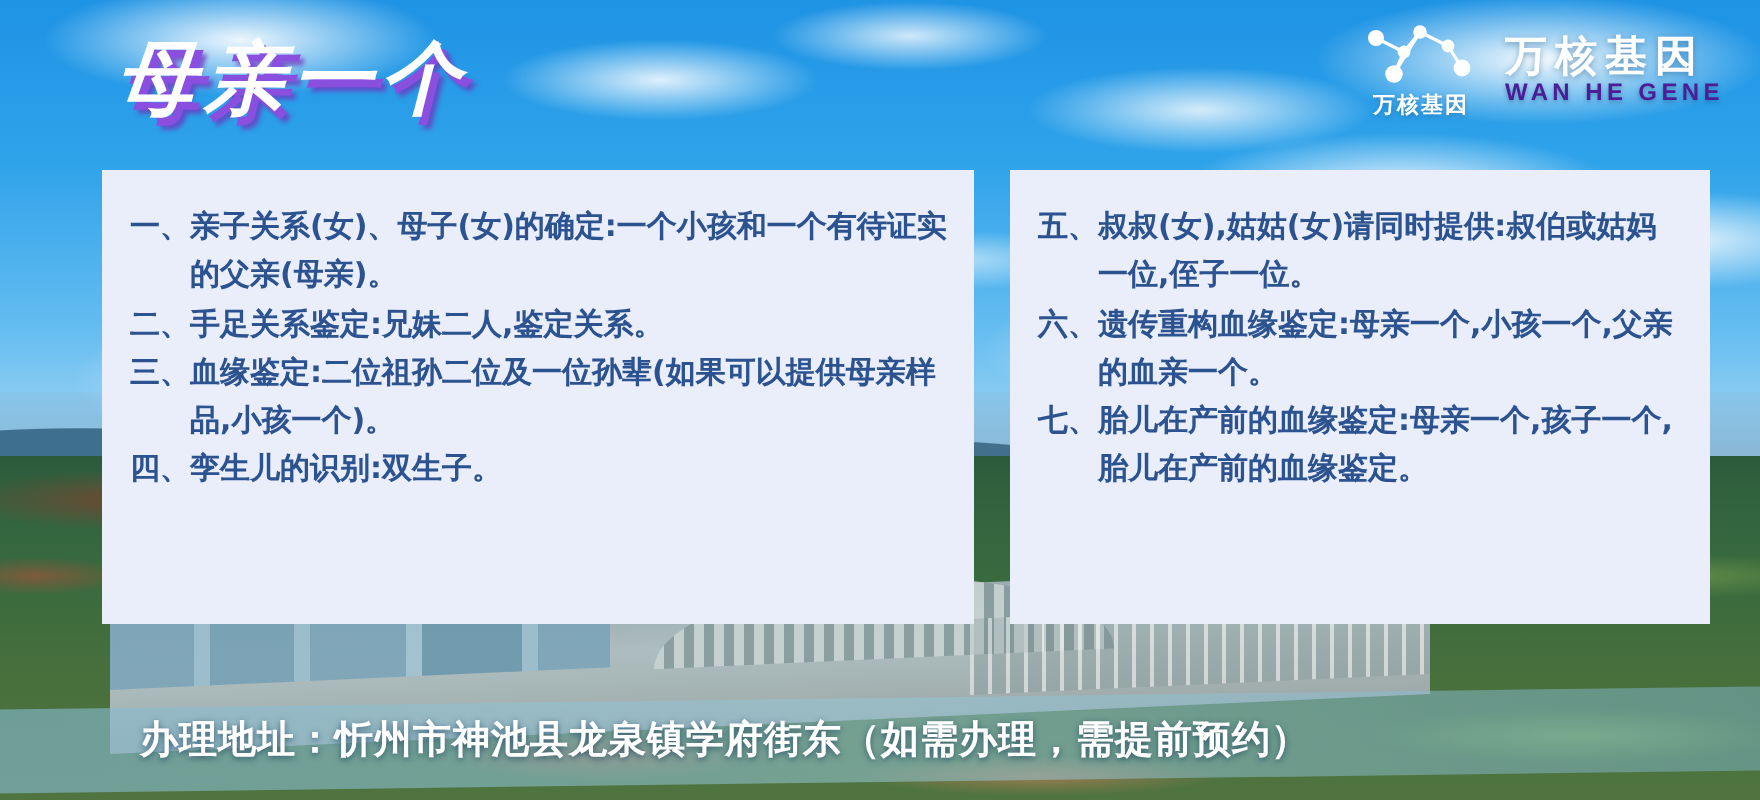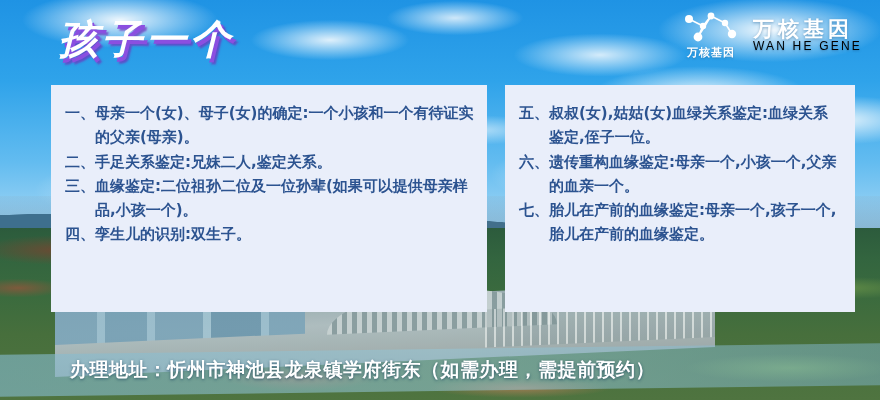--- a/index.html
+++ b/index.html
@@ -99,21 +99,21 @@
   .logo-mark .mark-cn {
     color:#fff; font-size:11px; font-weight:bold; letter-spacing:1px;
     margin-top:1px; text-shadow:0 1px 2px rgba(30,90,140,.45);
   }
   .logo-text { display:flex; flex-direction:column; line-height:1.05; }
   .logo-cn {
     color:#fff; font-size:21px; font-weight:bold; letter-spacing:4px;
     text-shadow:0 1px 3px rgba(30,90,140,.5);
   }
   .logo-en {
-    color:#000000; font-size:12px; font-weight:normal; letter-spacing:2.2px;
+    color:#4c1d95; font-size:12px; font-weight:bold; letter-spacing:2.2px;
     margin-top:0; text-shadow:0 1px 2px rgba(30,90,140,.5);
   }
 
   
   .panel {
     position:absolute; top:85px; height:227px;
     background:#e9eefa;
     padding:16px 12px 10px 14px;
   }
   #panel-left  { left:51px;  width:436px; }
@@ -153,21 +153,21 @@
     <div class="land-tex"></div>
 
   </div>
   <div class="facility">
     <div class="fac-roofs"></div>
     <div class="fac-ring"></div>
     <div class="fac-grid"></div>
   </div>
 </div>
 
-<div class="title">孩子一个</div>
+<div class="title">母亲一个</div>
 
 <div class="logo">
   <div class="logo-mark">
     <svg width="60" height="34" viewBox="0 0 60 34">
       <g stroke="#ffffff" stroke-width="1.6" fill="none">
         <line x1="8" y1="9" x2="22" y2="16"></line>
         <line x1="22" y1="16" x2="30" y2="6"></line>
         <line x1="30" y1="6" x2="44" y2="13"></line>
         <line x1="22" y1="16" x2="17" y2="27"></line>
         <line x1="44" y1="13" x2="51" y2="24"></line>
@@ -186,40 +186,40 @@
   </div>
   <div class="logo-text">
     <div class="logo-cn">万核基因</div>
     <div class="logo-en">WAN HE GENE</div>
   </div>
 </div>
 
 <div class="panel" id="panel-left">
   <div class="item">
     <span class="item-num">一、</span>
-    <span class="item-text">母亲一个(女)、母子(女)的确定:一个小孩和一个有待证实的父亲(母亲)。</span>
+    <span class="item-text">亲子关系(女)、母子(女)的确定:一个小孩和一个有待证实的父亲(母亲)。</span>
   </div>
   <div class="item">
     <span class="item-num">二、</span>
     <span class="item-text">手足关系鉴定:兄妹二人,鉴定关系。</span>
   </div>
   <div class="item">
     <span class="item-num">三、</span>
     <span class="item-text">血缘鉴定:二位祖孙二位及一位孙辈(如果可以提供母亲样品,小孩一个)。</span>
   </div>
   <div class="item">
     <span class="item-num">四、</span>
     <span class="item-text">孪生儿的识别:双生子。</span>
   </div>
 </div>
 
 <div class="panel" id="panel-right">
   <div class="item">
     <span class="item-num">五、</span>
-    <span class="item-text">叔叔(女),姑姑(女)血绿关系鉴定:血绿关系鉴定,侄子一位。</span>
+    <span class="item-text">叔叔(女),姑姑(女)请同时提供:叔伯或姑妈一位,侄子一位。</span>
   </div>
   <div class="item">
     <span class="item-num">六、</span>
     <span class="item-text">遗传重构血缘鉴定:母亲一个,小孩一个,父亲的血亲一个。</span>
   </div>
   <div class="item">
     <span class="item-num">七、</span>
     <span class="item-text">胎儿在产前的血缘鉴定:母亲一个,孩子一个,胎儿在产前的血缘鉴定。</span>
   </div>
 </div>

